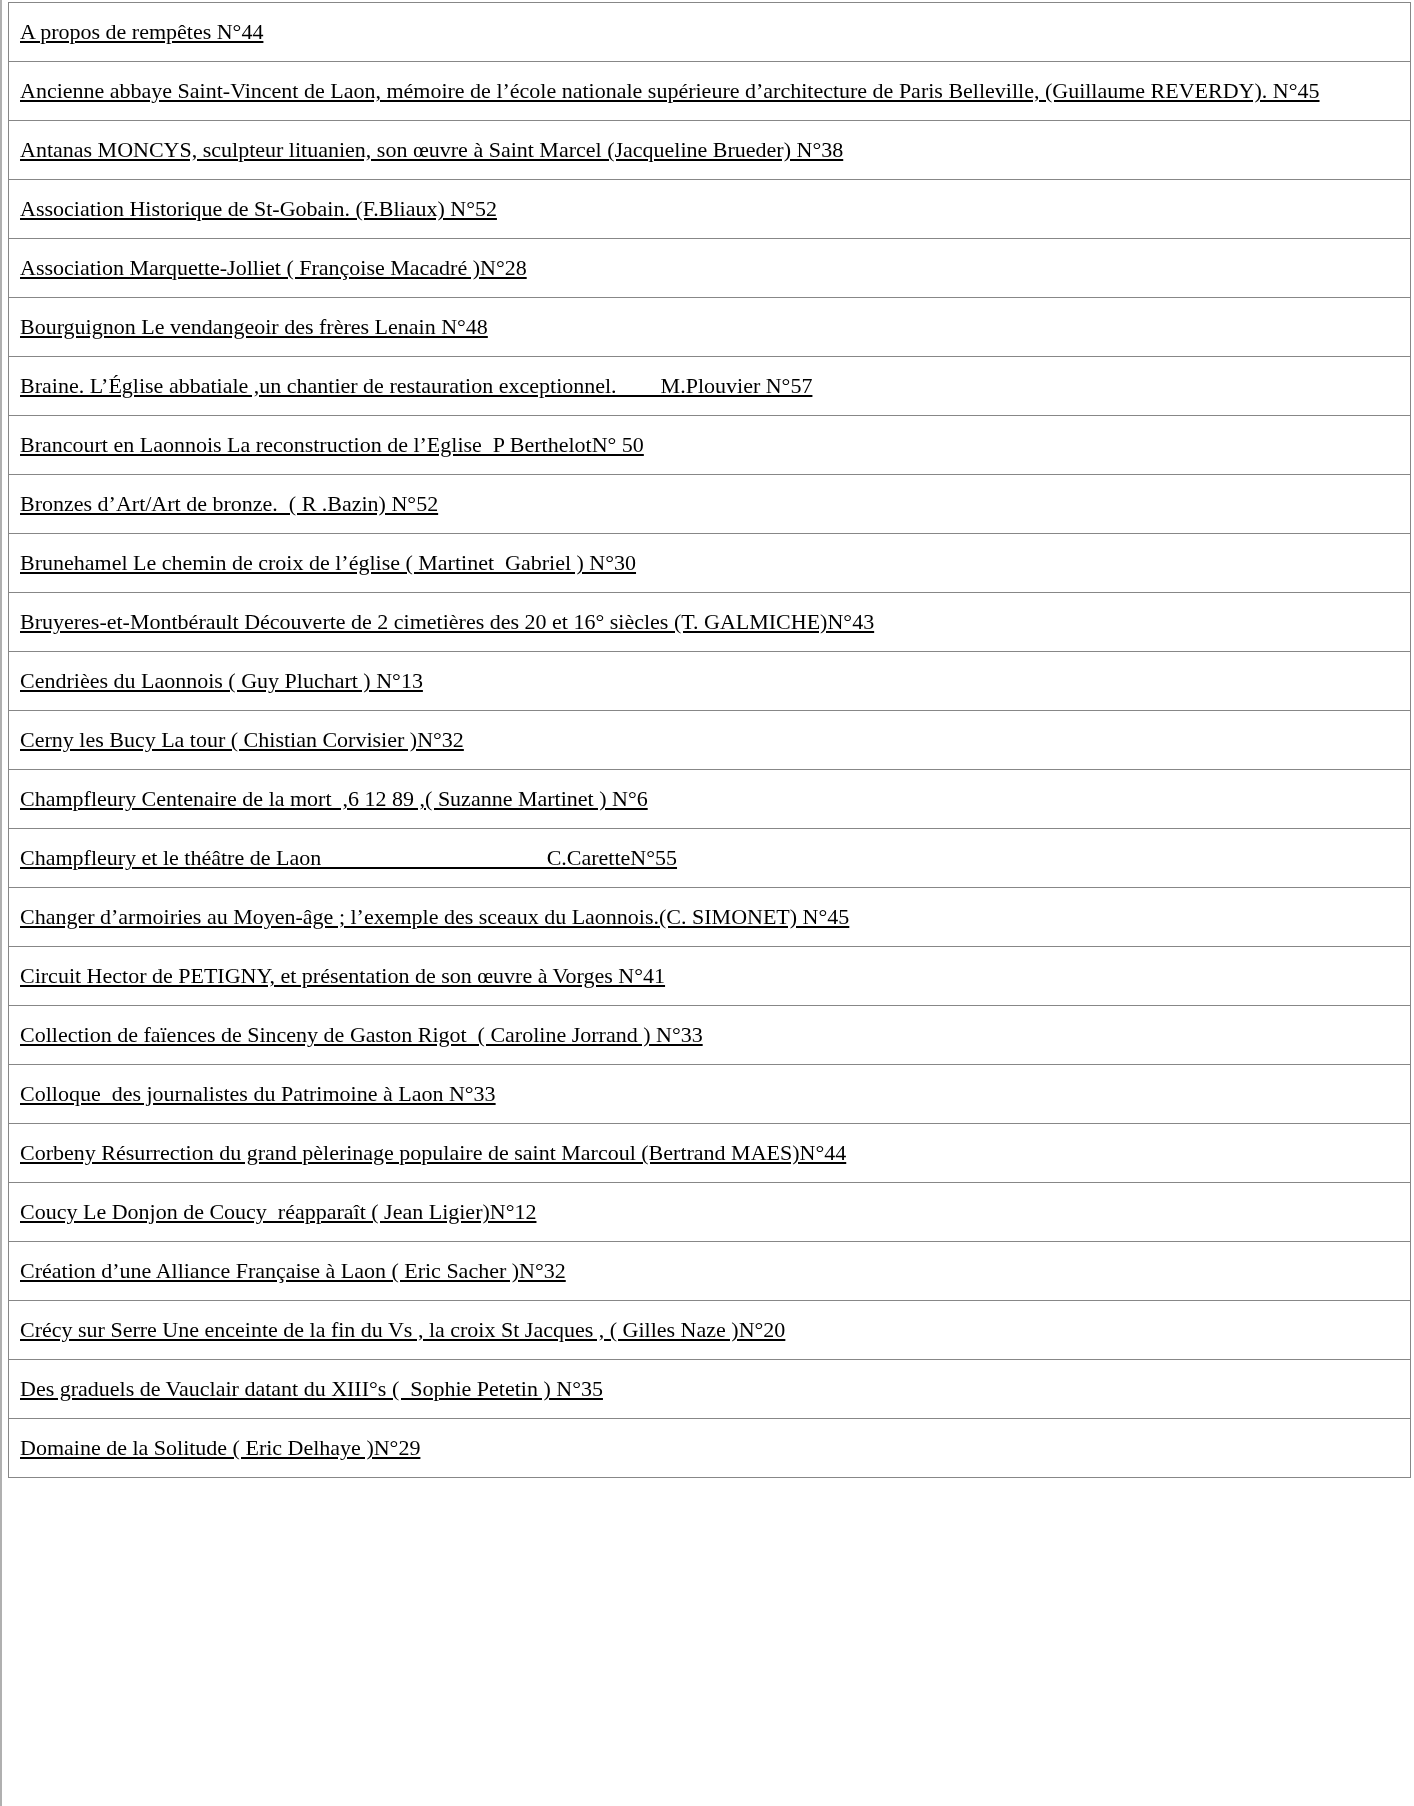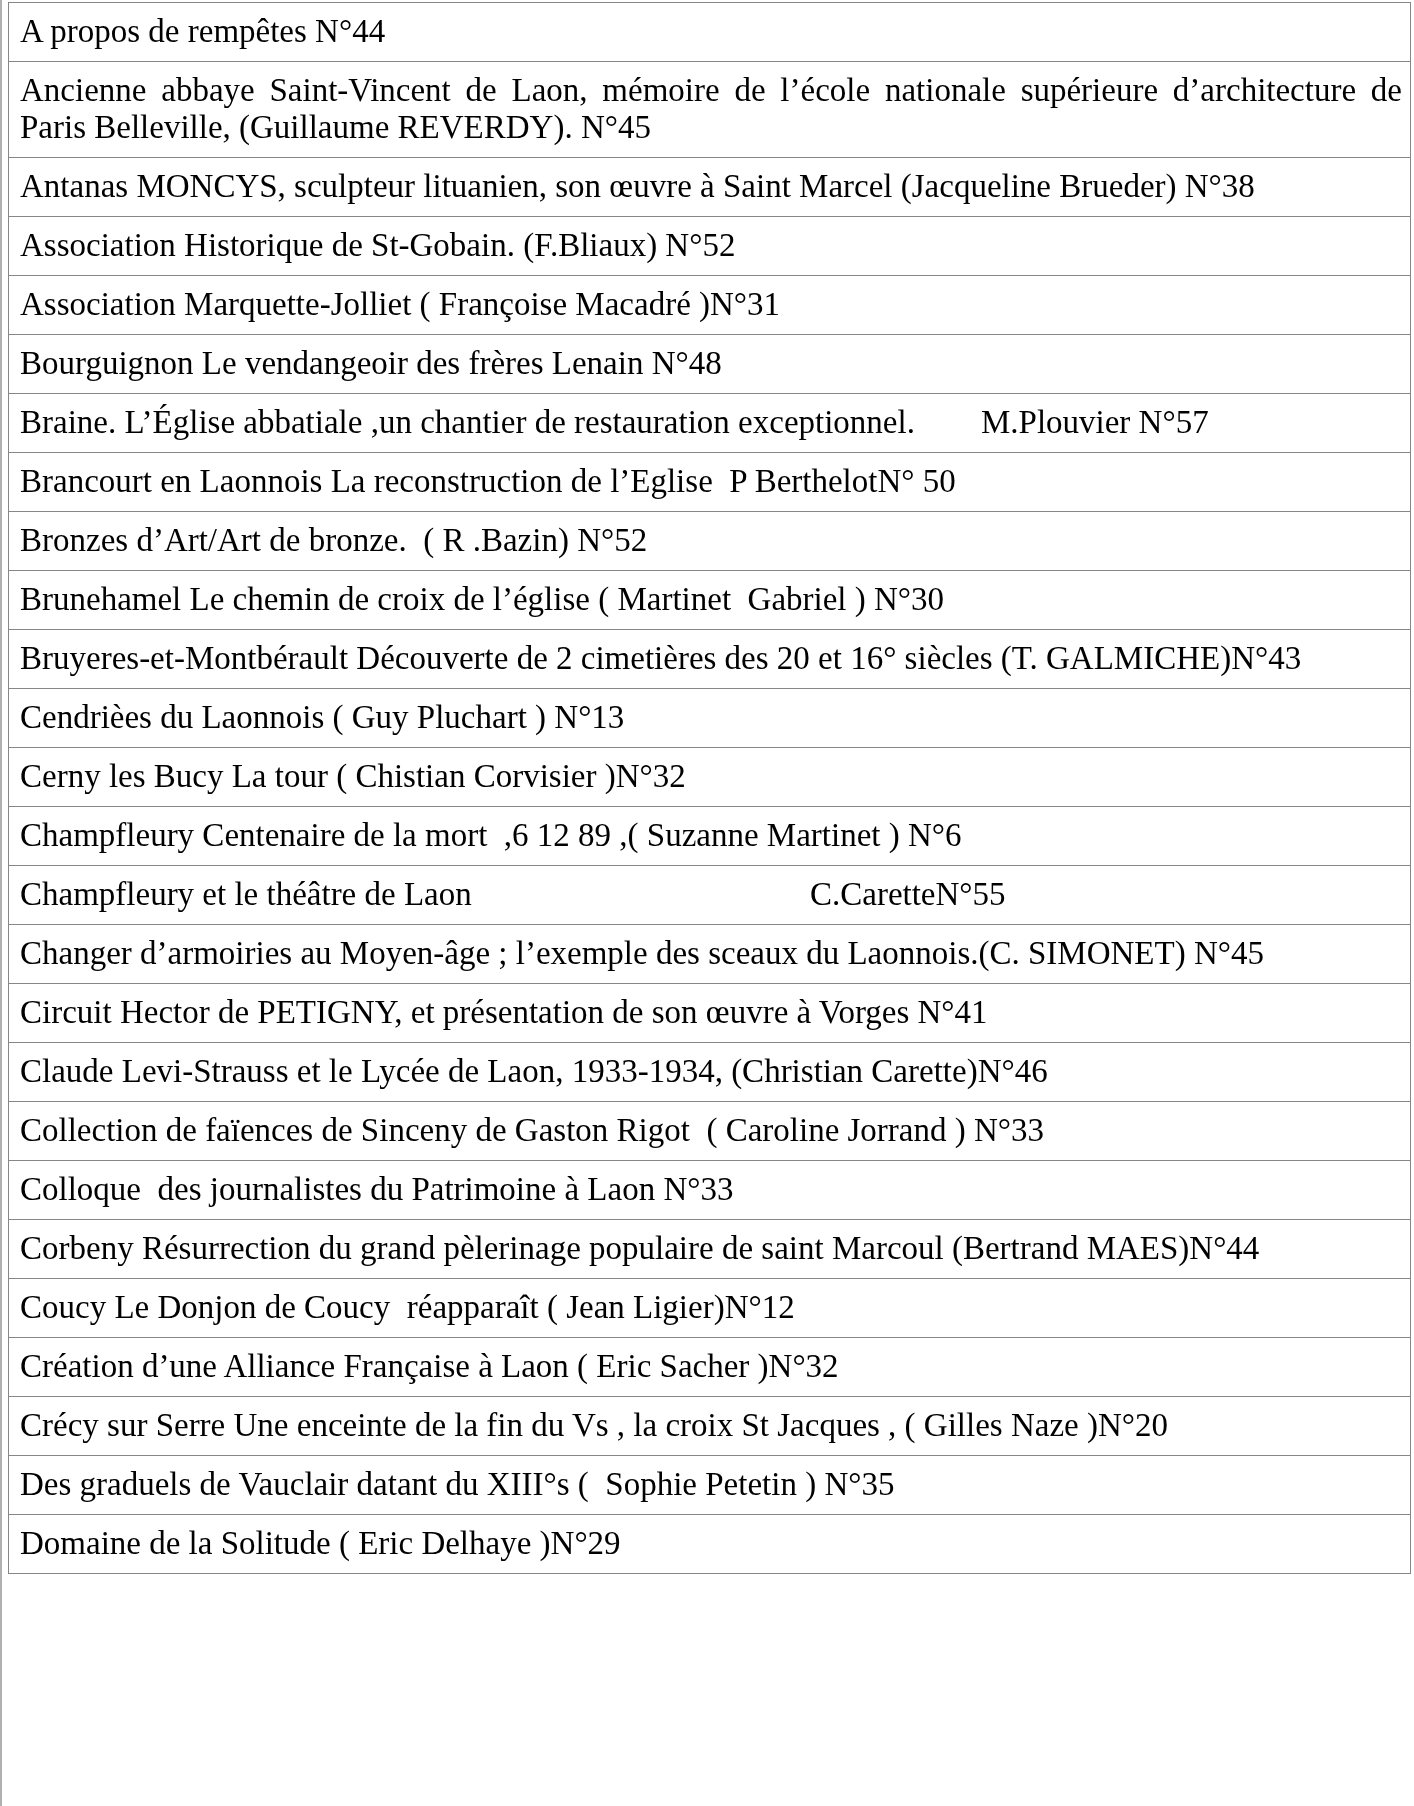--- a/index.html
+++ b/index.html
@@ -24,26 +24,27 @@
   table.index-table{
     position:absolute;
     left:8px;top:2px;
     width:1403px;
     border-collapse:collapse;
     table-layout:fixed;
   }
   table.index-table td{
     border:1px solid var(--border);
     padding:10px 8px 11px 11px;
-    font-size:33px;
+    font-size:22px;
     line-height:37px;
     color:var(--text);
     text-align:justify;
     vertical-align:top;
     word-wrap:break-word;
+    text-decoration:underline;
   }
 </style>
 </head>
 <body>
 
 <div class="page-edge"></div>
 
 <table class="index-table">
   <tbody id="table-body">
   <tr>
@@ -56,21 +57,21 @@
 
   <tr>
     <td>Antanas MONCYS, sculpteur lituanien, son œuvre à Saint Marcel (Jacqueline Brueder) N°38</td>
   </tr>
 
   <tr>
     <td>Association Historique de St-Gobain. (F.Bliaux) N°52</td>
   </tr>
 
   <tr>
-    <td>Association Marquette-Jolliet ( Françoise Macadré )N°31</td>
+    <td>Association Marquette-Jolliet ( Françoise Macadré )N°28</td>
   </tr>
 
   <tr>
     <td>Bourguignon Le vendangeoir des frères Lenain N°48</td>
   </tr>
 
   <tr>
     <td>Braine. L’Église abbatiale ,un chantier de restauration exceptionnel. &nbsp;&nbsp;&nbsp;&nbsp;&nbsp;&nbsp; M.Plouvier N°57</td>
   </tr>
 
@@ -108,23 +109,20 @@
   </tr>
 
   <tr>
     <td>Changer d’armoiries au Moyen-âge ; l’exemple des sceaux du Laonnois.(C. SIMONET) N°45</td>
   </tr>
 
   <tr>
     <td>Circuit Hector de PETIGNY, et présentation de son œuvre à Vorges N°41</td>
   </tr>
 
-  <tr>
-    <td>Claude Levi-Strauss et le Lycée de Laon, 1933-1934, (Christian Carette)N°46</td>
-  </tr>
 
   <tr>
     <td>Collection de faïences de Sinceny de Gaston Rigot &nbsp;( Caroline Jorrand ) N°33</td>
   </tr>
 
   <tr>
     <td>Colloque &nbsp;des journalistes du Patrimoine à Laon N°33</td>
   </tr>
 
   <tr>

